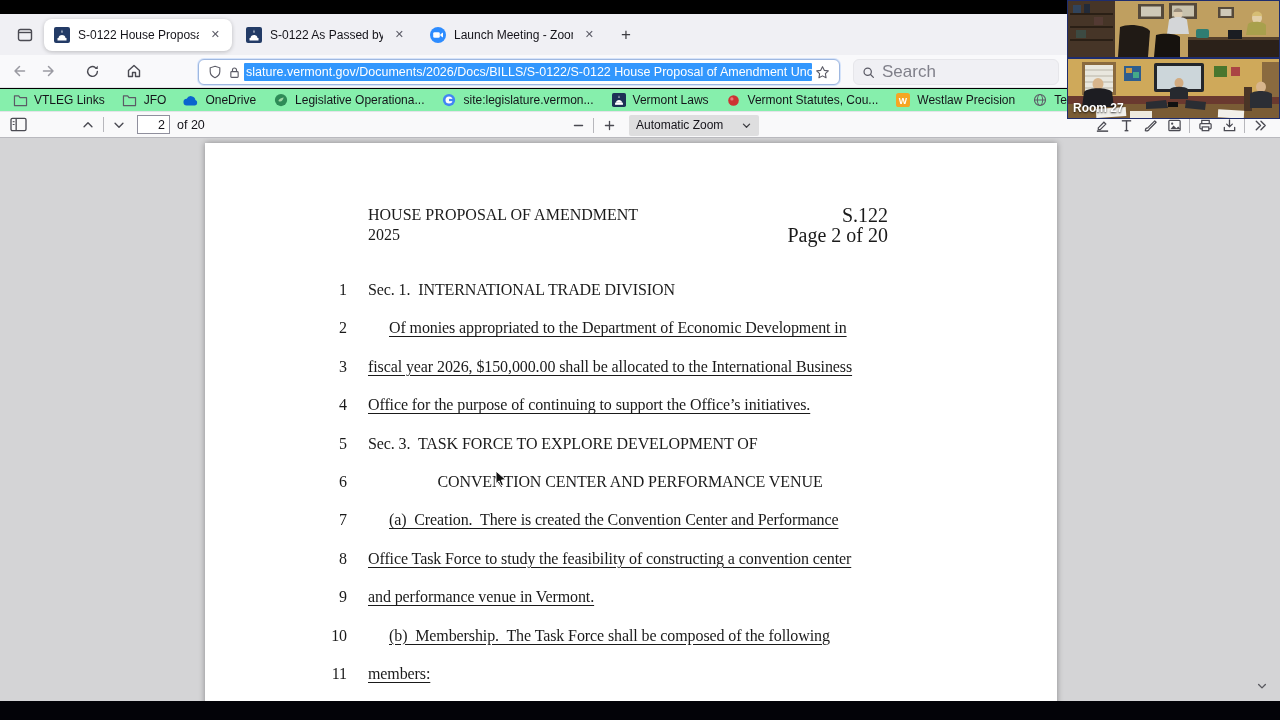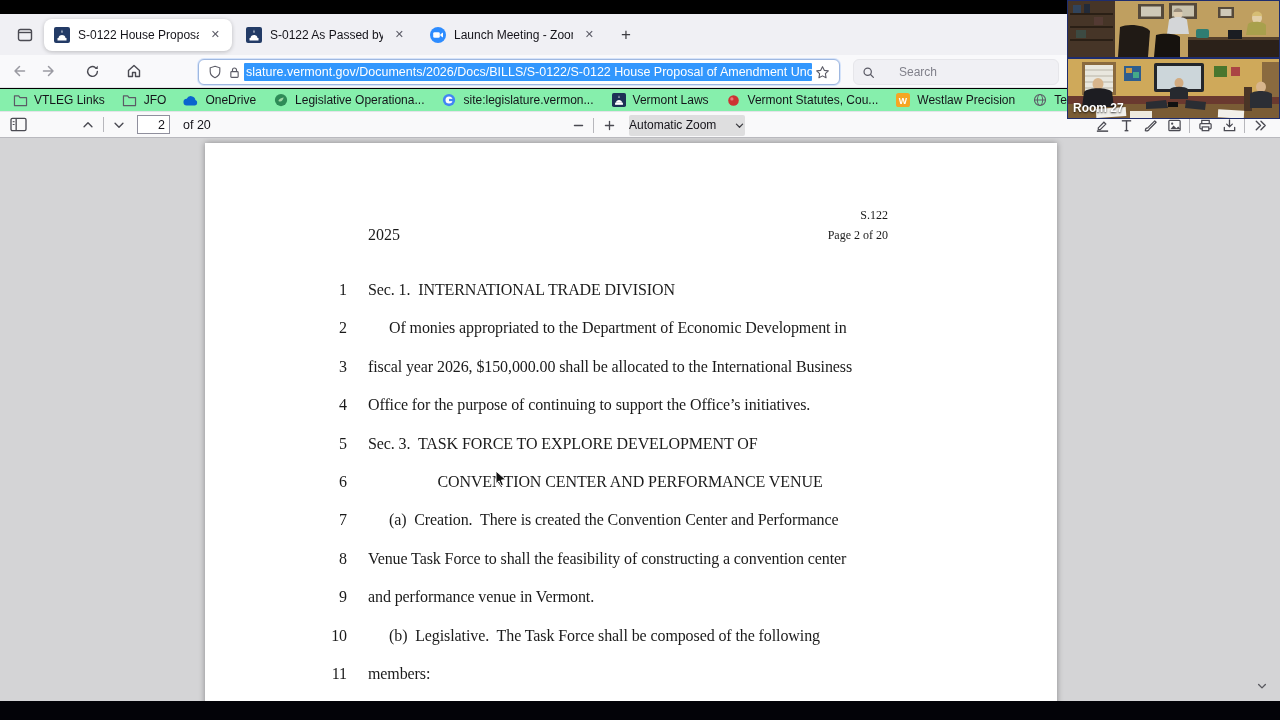--- a/index.html
+++ b/index.html
@@ -20,45 +20,45 @@
 .newtab-btn{width:28px;height:28px;margin-left:6px;display:flex;align-items:center;justify-content:center;font-size:17px;color:#3d3d42;border-radius:4px}
 
 .nav-bar{position:absolute;left:0;top:55px;width:1280px;height:33px;background:#f9f9fb;border-bottom:1px solid #e4e4e9;display:flex;align-items:center}
 .nav-btn{width:28px;height:26px;display:flex;align-items:center;justify-content:center;border-radius:4px;margin-left:4px}
 .nav-btn.dim{color:#9a9aa2}
 .url-bar{position:absolute;left:198px;top:4px;width:642px;height:26px;background:#fff;border:1px solid #9fb8e0;box-shadow:0 0 0 1px #d5e3fa;border-radius:6px;display:flex;align-items:center;padding:0 6px}
 .url-bar .icon{margin:0 3px;color:#5b5b66}
 .url-text{font-size:12.5px;color:#fff;background:#3297fd;white-space:nowrap;overflow:hidden;flex:1;padding:2px 2px;border-radius:1px}
 .star{margin-left:4px;color:#5b5b66}
 .search-bar{position:absolute;left:853px;top:4px;width:206px;height:26px;background:#f0f0f4;border-radius:6px;display:flex;align-items:center;padding:0 8px;border:1px solid #e6e6ea}
-.search-ph{font-size:12px;color:#80808a;margin-left:24px}
+.search-ph{font-size:17px;color:#80808a;margin-left:7px}
 
 .bm-bar{position:absolute;left:0;top:89px;width:1280px;height:23px;background:#86efac;border-bottom:1px solid #e4e4e9;display:flex;align-items:center;padding-left:12px;overflow:hidden}
 .bm{display:flex;align-items:center;margin-right:17px;flex:0 0 auto}
 .bm .b-ic{width:16px;height:16px;margin-right:6px;display:flex;align-items:center;justify-content:center}
 .bm .b-label{font-size:12px;color:#15141a;white-space:nowrap}
 
 .pdf-toolbar{position:absolute;left:0;top:112px;width:1280px;height:26px;background:#f9f9fa;border-bottom:1px solid #b9b9be;display:flex;align-items:center}
 .pt-btn{width:24px;height:22px;display:flex;align-items:center;justify-content:center;color:#3d3d42;border-radius:2px}
 .pt-div{width:1px;height:15px;background:#b7b7bc;margin:0 3px}
 .page-input{width:33px;height:19px;border:1px solid #8f8f9d;background:#fff;font-size:12.5px;text-align:right;padding-right:4px;color:#15141a;font-family:"Liberation Sans",sans-serif}
-.of-label{font-size:12.5px;color:#15141a;margin-left:13px;white-space:nowrap}
-.zoom-select{height:21px;background:#dededf;border-radius:2px;display:flex;align-items:center;padding:0 0;margin-left:8px}
+.of-label{font-size:12.5px;color:#15141a;margin-left:7px;white-space:nowrap}
+.zoom-select{height:21px;background:#dededf;border-radius:2px;display:flex;align-items:center;padding:0 7px;margin-left:8px}
 .zoom-select .z-label{font-size:12px;color:#15141a;margin-right:18px;white-space:nowrap}
 .center-group{position:absolute;left:566px;top:2px;display:flex;align-items:center}
 .right-group{position:absolute;right:8px;top:2px;display:flex;align-items:center}
 
 .pdf-viewer{position:absolute;left:0;top:138px;width:1280px;height:563px;background:#d4d4d6;overflow:hidden}
 .pdf-page{position:absolute;left:205px;top:5px;width:852px;height:600px;background:#fff;box-shadow:0 0 6px rgba(0,0,0,.35);font-family:"Liberation Serif",serif;color:#1a1a1a}
 .doc-head-left{position:absolute;left:163px;top:62px;font-size:16px;line-height:20px;white-space:pre}
-.doc-head-right{position:absolute;right:169px;top:62px;font-size:12px;line-height:20px;text-align:right;white-space:pre}
+.doc-head-right{position:absolute;right:169px;top:62px;font-size:20px;line-height:20px;text-align:right;white-space:pre}
 .dline{position:absolute;height:24px;font-size:16px;letter-spacing:-.1px}
 .dl-num{position:absolute;left:118px;width:24px;text-align:right;top:0}
 .dl-text{position:absolute;top:0;white-space:pre}
-.dl-text.u{text-underline-offset:3px}
+.dl-text.u{text-decoration:underline;text-underline-offset:3px}
 .dl-left{left:163px}.dl-indent{left:184px}
 .dl-center{left:163px;width:524px;text-align:center}
 .cursor{position:absolute;z-index:5}
 
 .zoom-videos{position:absolute;left:1067px;top:0;width:213px;height:119px;z-index:30}
 .vid{position:relative;width:213px;border:1px solid #1e2d6e;overflow:hidden}
 .room-label{position:absolute;left:5px;bottom:3px;font-size:12px;font-weight:bold;color:#fff;text-shadow:0 1px 2px rgba(0,0,0,.8);z-index:2}
 .zoom-watermark{position:absolute;left:1082px;top:656px;font-size:20px;font-weight:bold;color:#f0f0f0;text-shadow:0 1px 2px rgba(110,110,115,.9);z-index:20;letter-spacing:.3px}
 .collapse-chev{position:absolute;left:1256px;top:680px;color:#5a5a60;z-index:20}
 
@@ -391,21 +391,21 @@
             <svg width="15" height="15" viewBox="0 0 16 16">
               <path d="M3.5 3.5L8 8l-4.5 4.5M8.5 3.5L13 8l-4.5 4.5" fill="none" stroke="currentColor" stroke-width="1.5" stroke-linecap="round" stroke-linejoin="round"></path>
             </svg>
           </span>
         </div>
       </div>
   </div>
 
   <div class="pdf-viewer">
     <div class="pdf-page">
-      <div class="doc-head-left"><br><span>2025</span></div>
+      <div class="doc-head-left"><span>HOUSE PROPOSAL OF AMENDMENT</span><br><span>2025</span></div>
       <div class="doc-head-right"><span>S.122</span><br><span>Page 2 of 20</span></div>
       <div id="doc-lines">
           <div class="dline" style="top: 138px; left: 0px; width: 852px;">
             <span class="dl-num">1</span>
             <span class="dl-text dl-left">Sec. 1.  INTERNATIONAL TRADE DIVISION</span>
           </div>
           <div class="dline" style="top: 176.4px; left: 0px; width: 852px;">
             <span class="dl-num">2</span>
             <span class="dl-text u dl-indent">Of monies appropriated to the Department of Economic Development in</span>
           </div>
@@ -424,29 +424,29 @@
           <div class="dline" style="top: 330px; left: 0px; width: 852px;">
             <span class="dl-num">6</span>
             <span class="dl-text dl-center">CONVENTION CENTER AND PERFORMANCE VENUE</span>
           </div>
           <div class="dline" style="top: 368.4px; left: 0px; width: 852px;">
             <span class="dl-num">7</span>
             <span class="dl-text u dl-indent">(a)  Creation.  There is created the Convention Center and Performance</span>
           </div>
           <div class="dline" style="top: 406.8px; left: 0px; width: 852px;">
             <span class="dl-num">8</span>
-            <span class="dl-text u dl-left">Venue Task Force to shall the feasibility of constructing a convention center</span>
+            <span class="dl-text u dl-left">Office Task Force to study the feasibility of constructing a convention center</span>
           </div>
           <div class="dline" style="top: 445.2px; left: 0px; width: 852px;">
             <span class="dl-num">9</span>
             <span class="dl-text u dl-left">and performance venue in Vermont.</span>
           </div>
           <div class="dline" style="top: 483.6px; left: 0px; width: 732px;">
             <span class="dl-num">10</span>
-            <span class="dl-text u dl-indent">(b)  Legislative.  The Task Force shall be composed of the following</span>
+            <span class="dl-text u dl-indent">(b)  Membership.  The Task Force shall be composed of the following</span>
           </div>
           <div class="dline" style="top: 522px; left: 0px; width: 852px;">
             <span class="dl-num">11</span>
             <span class="dl-text u dl-left">members:</span>
           </div>
         </div>
     </div>
     <svg class="cursor" style="left:495px;top:332px" width="14" height="18" viewBox="0 0 14 18">
         <path d="M1 1l0 12.5 3.2-2.6 2 4.8 2.2-.9-2-4.7 4.4-.3z" fill="#111" stroke="#fff" stroke-width="1"></path>
       </svg>

